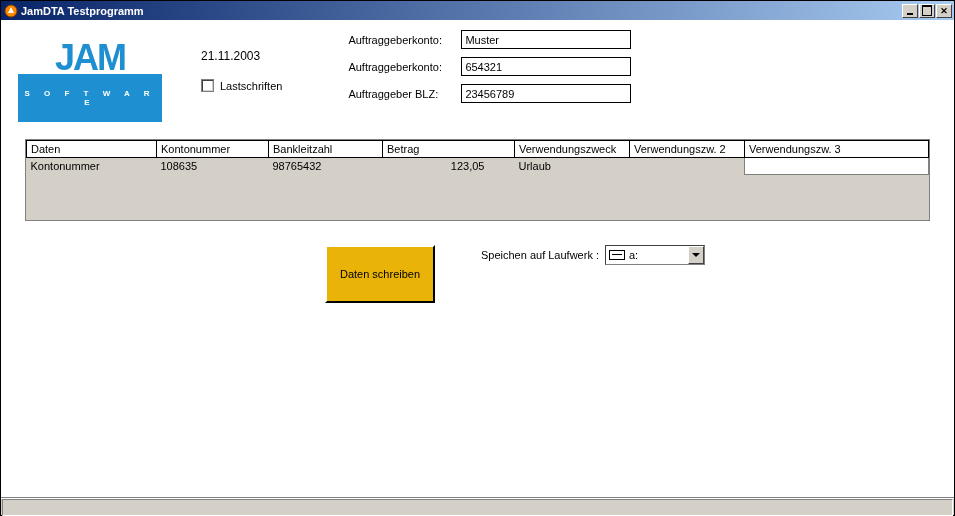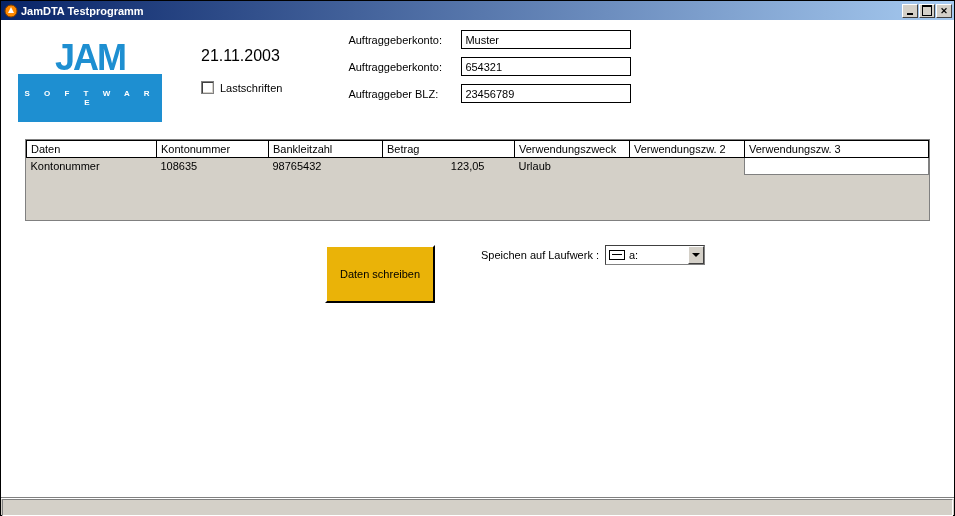--- a/index.html
+++ b/index.html
@@ -63,21 +63,21 @@
       flex:1;
       background:#fff;
       padding:8px 24px;
       position:relative;
     }
     .top-row{display:flex;align-items:center;gap:16px;}
     .logo-area{width:160px;display:flex;flex-direction:column;align-items:flex-start;}
     .logo{width:130px;height:48px;display:flex;flex-direction:column;align-items:center;}
     .logo-text{font-size:36px;font-weight:900;color:#1e8fd1;letter-spacing:-2px;font-family:Arial,sans-serif;line-height:0.9;}
     .logo-sub{font-size:8px;letter-spacing:6px;background:#1e8fd1;color:#fff;padding:15px 4px;font-weight:bold;width:144px;text-align:center;}
-    .date-label{font-size:16px;margin-top:4px;margin-left:0;}
+    .date-label{font-size:12px;margin-top:4px;margin-left:0;}
     .date-col{display:flex;flex-direction:column;gap:16px;padding-top:6px;}
     .chk-row{display:flex;align-items:center;gap:6px;}
     .chk{width:13px;height:13px;border:1px solid #808080;background:#fff;box-shadow:inset 1px 1px #404040,inset -1px -1px #d4d0c8;}
     .form-col{display:flex;flex-direction:column;gap:8px;padding-top:2px;}
     .form-row{display:flex;align-items:center;gap:4px;}
     .form-label{width:109px;text-align:left;}
     .form-input{width:170px;height:19px;border:1px solid #000;padding:1px 3px;font-family:inherit;font-size:11px;background:#fff;}
     .grid-wrap{margin-top:36px;border:1px solid #808080;background:#d4d0c8;height:82px;}
     .grid{width:100%;border-collapse:collapse;}
     .grid th{background:#fff;border:1px solid #000;text-align:left;padding:1px 4px;font-weight:normal;height:17px;}

